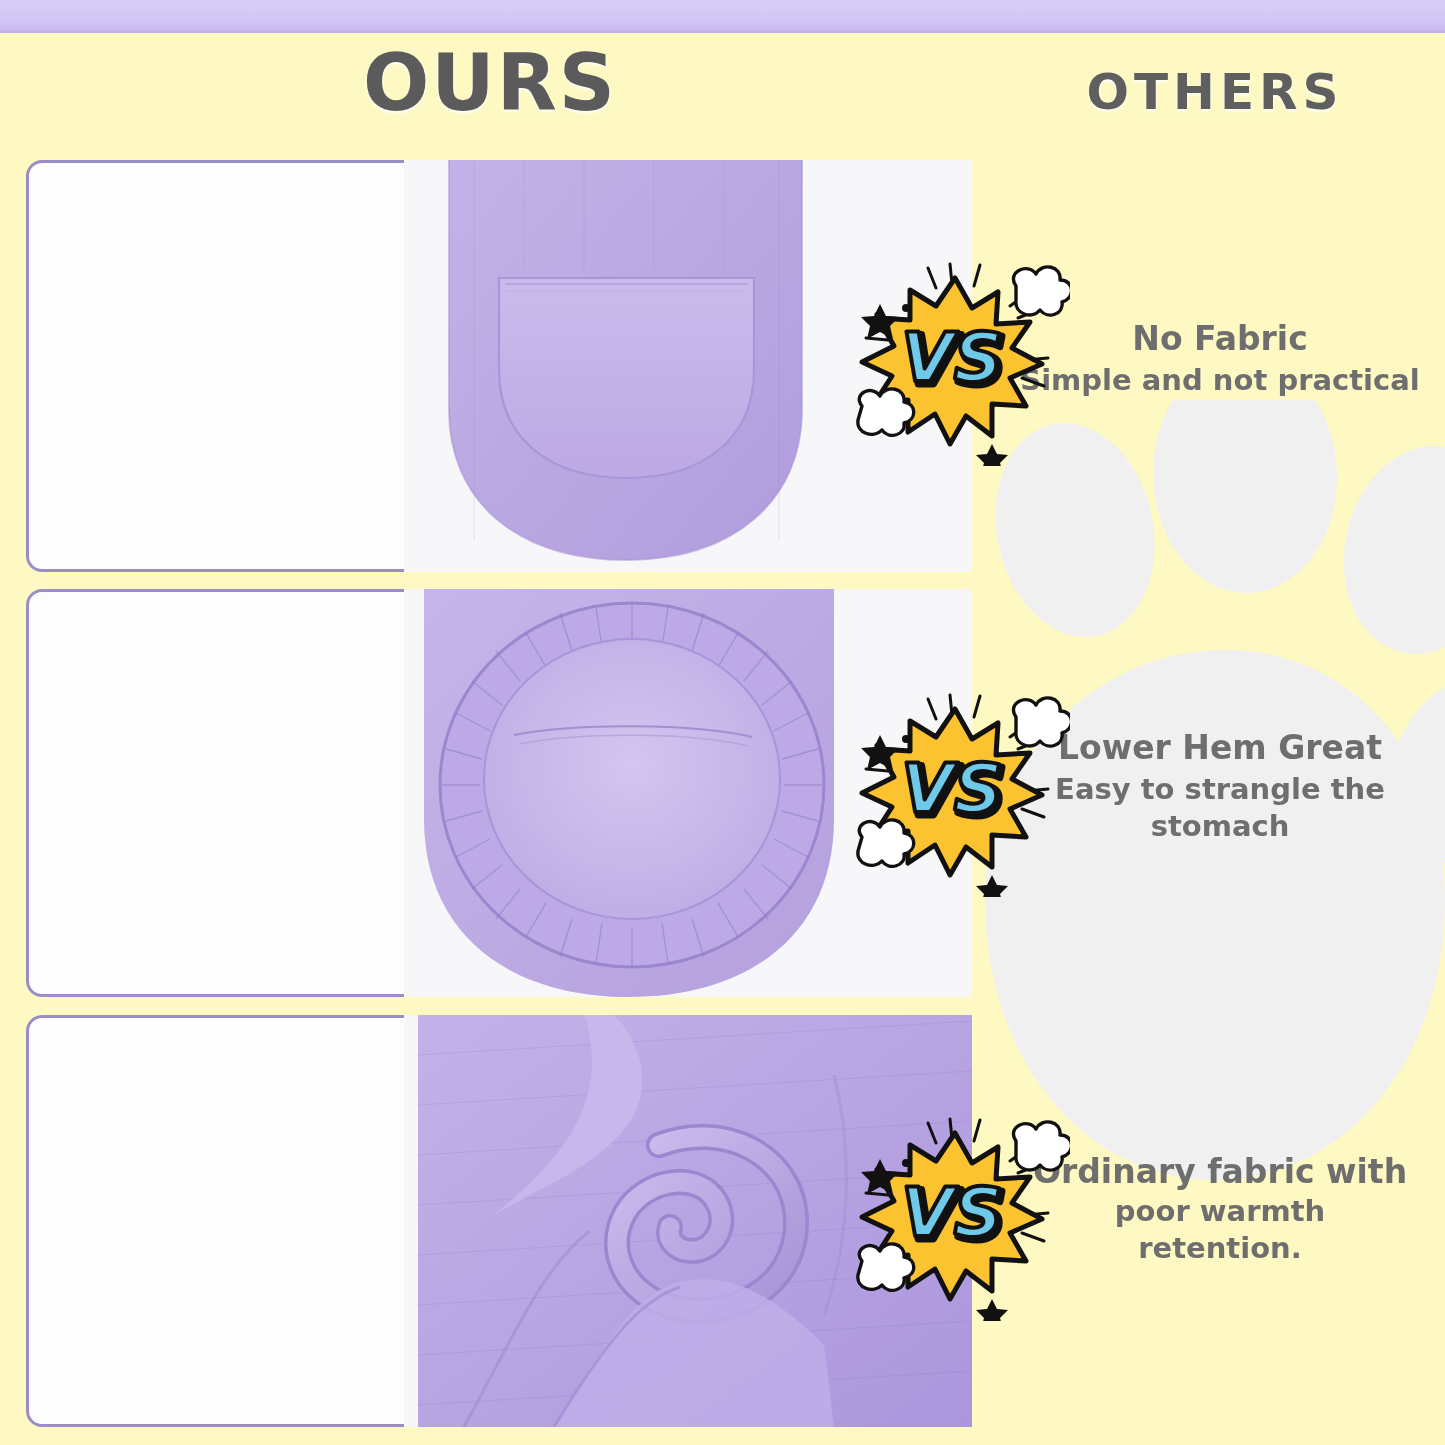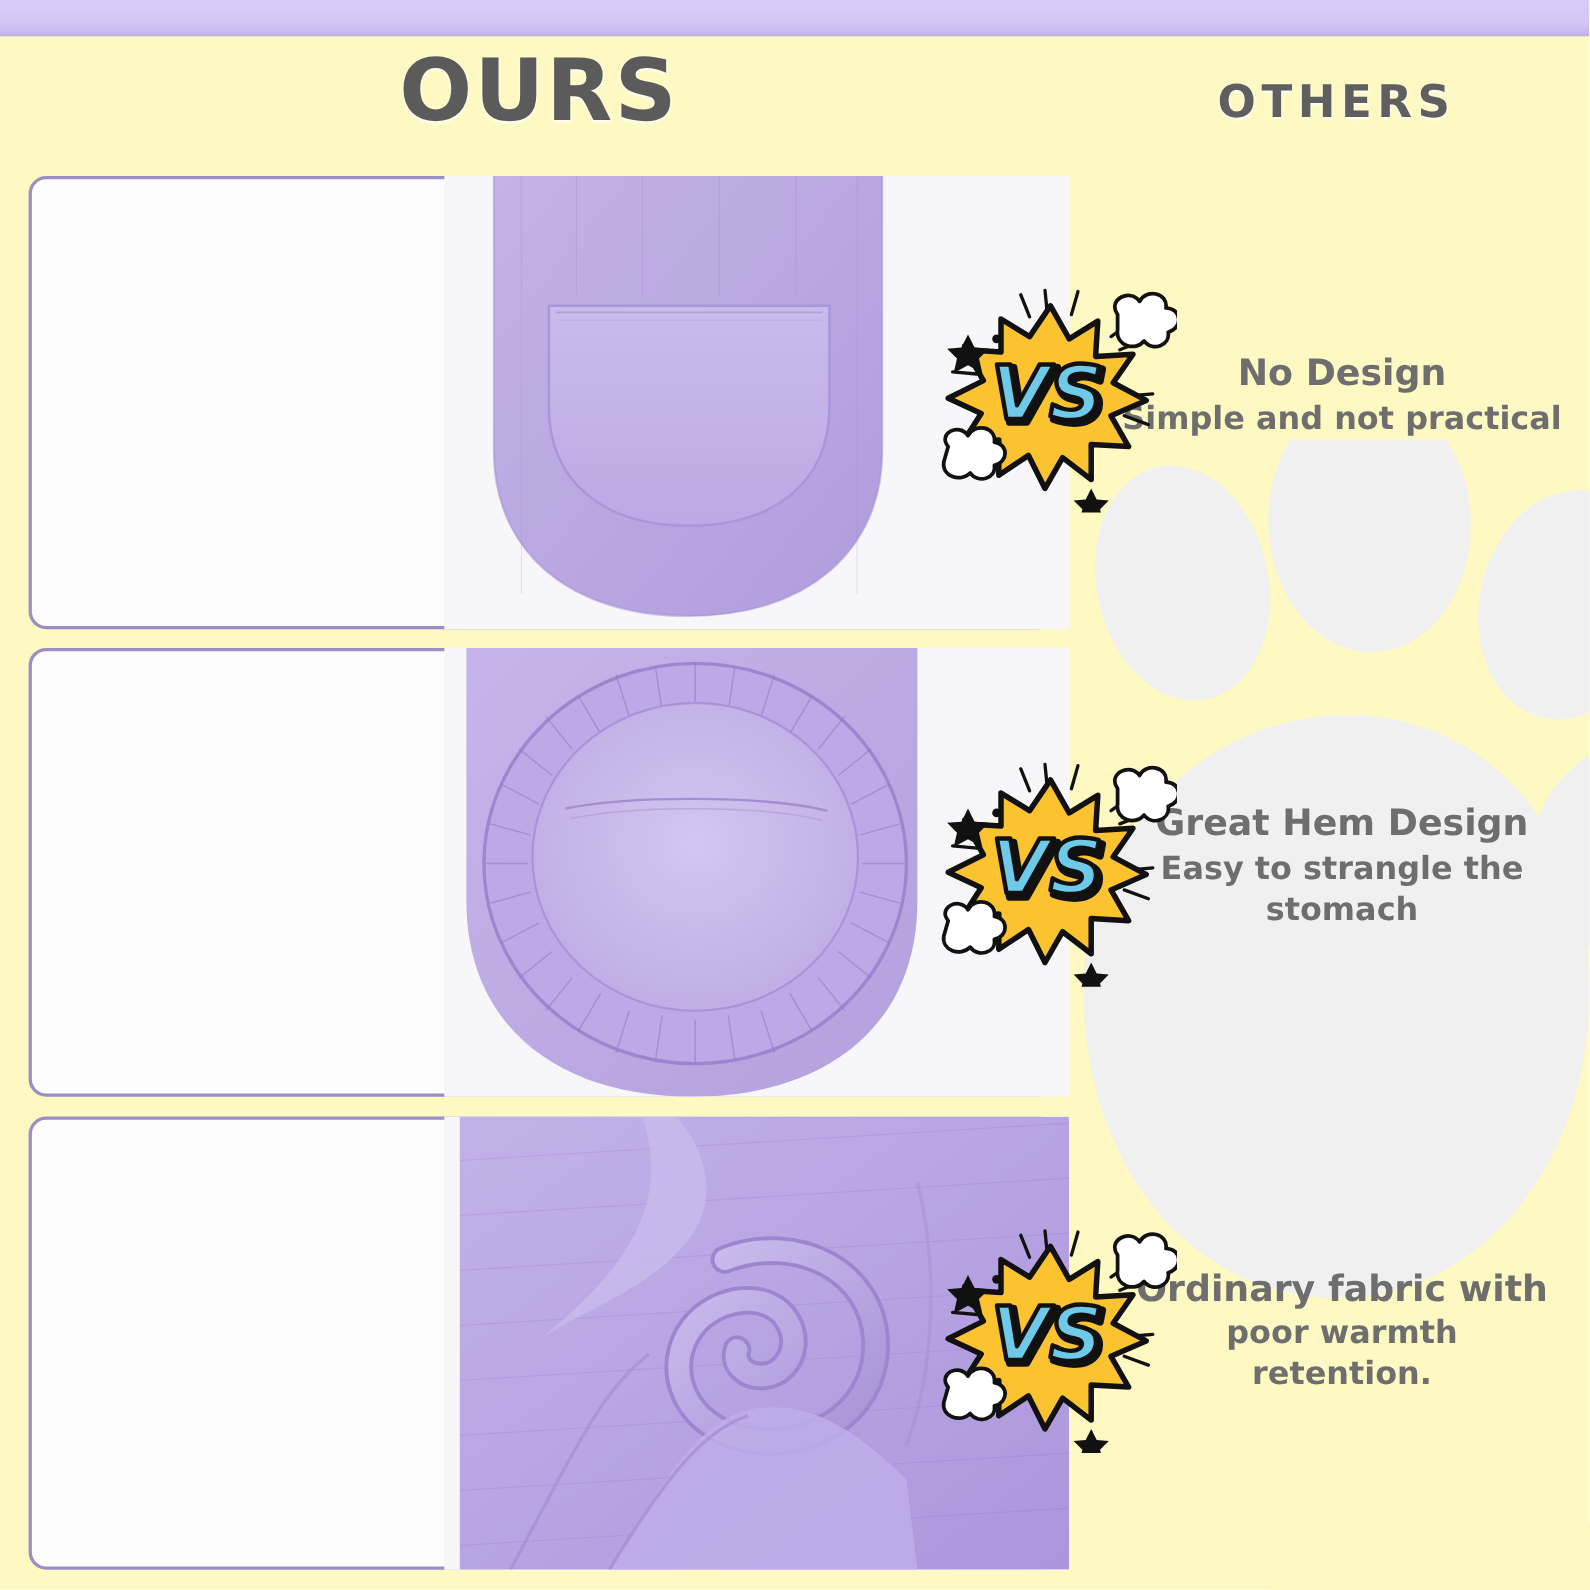--- a/index.html
+++ b/index.html
@@ -28,21 +28,21 @@
   .h-ours{
     position:absolute;left:150px;top:0px;width:680px;text-align:center;
     font-family:"DejaVu Sans", sans-serif;
     font-weight:bold;font-size:78px;line-height:78px;color:#5b5b5b;
     letter-spacing:2px;
     text-shadow:0 2px 3px rgba(255,255,255,.95);
   }
   .h-others{
     position:absolute;left:1000px;top:22px;width:430px;text-align:center;
     font-family:"DejaVu Sans", sans-serif;
-    font-weight:bold;font-size:41px;line-height:52px;color:#5f5f5f;
+    font-weight:bold;font-size:50px;line-height:52px;color:#5f5f5f;
     letter-spacing:5px;
     text-shadow:0 2px 3px rgba(255,255,255,.95);
   }
 
   
   .row{position:absolute;left:0;width:1445px;z-index:3;}
   #row1{top:160px;height:412px;}
   #row2{top:589px;height:408px;}
   #row3{top:1015px;height:412px;}
 
@@ -149,21 +149,21 @@
           <path d="M180 0 L180 110"></path>
             <path d="M250 0 L250 110"></path>
           <path d="M320 0 L320 110"></path>
             <path d="M375 0 L375 380"></path>
         </g>
       </svg>
     </div>
 
 
     <div class="txtR" style="top:158px;">
-      <p class="t">No Design</p>
+      <p class="t">No Fabric</p>
       <p class="s">Simple and not practical</p>
     </div>
 
     <svg class="vs" viewBox="0 0 230 210">
       <g stroke="#111" stroke-width="3" fill="none" stroke-linecap="round">
         <path d="M96 32 L88 12"></path>
           <path d="M112 28 L110 8"></path>
           <path d="M134 30 L140 9"></path>
         <path d="M170 50 L190 36"></path>
           <path d="M178 62 L198 54"></path>
@@ -246,21 +246,21 @@
             <path d="M192 18 L198 58"></path>
         </g>
         <ellipse cx="228" cy="190" rx="148" ry="140" fill="url(#in2)" stroke="#a993da" stroke-width="2"></ellipse>
         <path d="M110 146 C170 134 290 134 348 148" stroke="#a38ed2" stroke-width="2.2" fill="none"></path>
         <path d="M115 155 C175 143 288 143 344 157" stroke="#b09bd9" stroke-width="1.4" fill="none" opacity=".7"></path>
       </svg>
     </div>
 
 
     <div class="txtR" style="top:138px;">
-      <p class="t">Great Hem Design</p>
+      <p class="t">Lower Hem Great</p>
       <p class="s">Easy to strangle the<br>stomach</p>
     </div>
 
     <svg class="vs" viewBox="0 0 230 210">
       <g stroke="#111" stroke-width="3" fill="none" stroke-linecap="round">
         <path d="M96 32 L88 12"></path>
           <path d="M112 28 L110 8"></path>
           <path d="M134 30 L140 9"></path>
         <path d="M170 50 L190 36"></path>
           <path d="M178 62 L198 54"></path>

